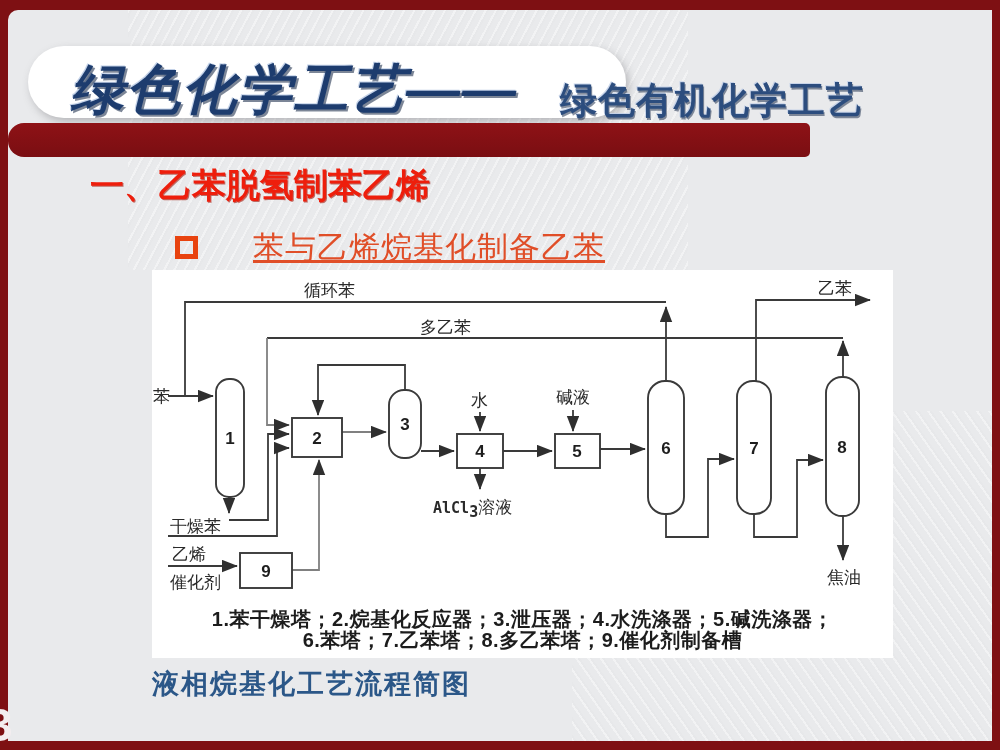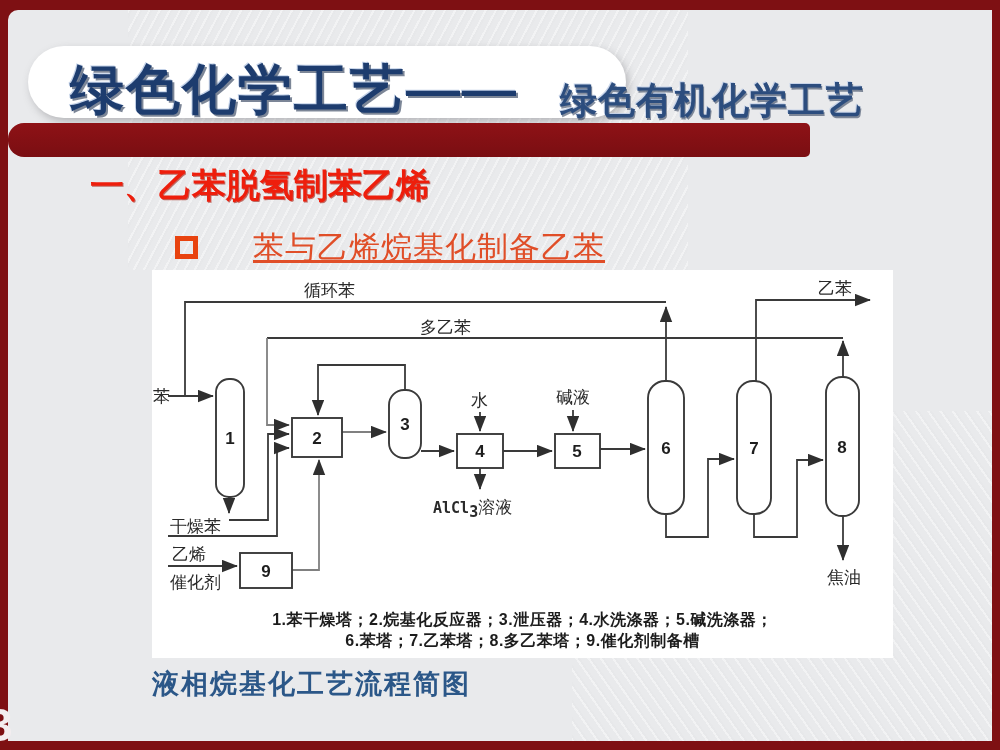--- a/index.html
+++ b/index.html
@@ -9,36 +9,36 @@
     background:#e9eaec;border-top-left-radius:10px;}
   .tex{position:absolute;opacity:.45;pointer-events:none;}
   .tex1{left:120px;top:0;width:560px;height:260px;
     background:repeating-linear-gradient(118deg,rgba(255,255,255,.9) 0 2px,rgba(0,0,0,.015) 2px 4px,rgba(233,234,236,0) 4px 9px);}
   .tex2{right:0;bottom:0;width:420px;height:330px;
     background:repeating-linear-gradient(55deg,rgba(255,255,255,.9) 0 2px,rgba(0,0,0,.02) 2px 4px,rgba(233,234,236,0) 4px 10px);}
   .title-plate{position:absolute;left:28px;top:46px;width:598px;height:72px;border-radius:36px;
     background:#ffffff;box-shadow:3px 4px 8px rgba(120,120,125,.45);}
   .title-main{position:absolute;left:70px;top:54px;font-size:54px;font-weight:bold;
     color:#1d3c6e;letter-spacing:2px;white-space:nowrap;
-    text-shadow:2px 2px 0 rgba(16,34,66,.55), -1px -1px 0 rgba(190,205,230,.9);}
+    text-shadow:2px 2px 0 rgba(16,34,66,.55), -1px -1px 0 rgba(190,205,230,.9);font-style:italic;}
   .title-sub{position:absolute;left:560px;top:76px;font-size:37px;font-weight:bold;
     color:#2c4d7e;letter-spacing:1px;white-space:nowrap;
     text-shadow:1px 2px 0 rgba(16,34,66,.5), -1px -1px 0 rgba(195,208,232,.9);}
   .red-bar{position:absolute;left:8px;top:123px;width:802px;height:34px;
     background:linear-gradient(#8e1216,#7a0e12);border-radius:16px 5px 5px 16px;}
   .heading{position:absolute;left:90px;top:163px;font-size:34px;font-weight:bold;
     font-family:"Liberation Serif",serif;color:#ee1e0c;white-space:nowrap;
     text-shadow:1px 1px 0 rgba(160,20,8,.6);}
   .bullet-square{position:absolute;left:175px;top:236px;width:13px;height:13px;
     border:5px solid #e8430f;background:transparent;}
   .bullet-text{position:absolute;left:253px;top:227px;font-size:31px;
     font-family:"Liberation Serif",serif;color:#e04e28;white-space:nowrap;letter-spacing:1px;text-decoration:underline;}
   .panel{position:absolute;left:152px;top:270px;width:741px;height:388px;background:#ffffff;}
   .fig-caption{width:100%;text-align:center;font-weight:bold;color:#1c1c1c;
-    font-size:16px;line-height:21px;margin-top:1px;letter-spacing:.5px;}
+    font-size:20px;line-height:21px;margin-top:1px;letter-spacing:.5px;}
   .fig-title{position:absolute;left:152px;top:666px;width:741px;text-align:left;
     font-size:27px;font-weight:bold;color:#2b5788;letter-spacing:2px;}
   .page-num{position:absolute;left:-13px;top:698px;font-size:46px;font-weight:bold;color:#f4eef0;z-index:5;}
   svg text{font-family:"Liberation Sans",sans-serif;fill:#2a2a2a;font-size:17px;}
   svg .num{font-weight:bold;font-size:17px;text-anchor:middle;fill:#1e1e1e;}
   svg .ln{stroke:#3a3a3a;stroke-width:1.8;fill:none;}
   svg .lng{stroke:#808080;stroke-width:1.8;fill:none;}
   svg .eq{stroke:#3a3a3a;stroke-width:1.9;fill:#ffffff;}
   svg .mono{font-family:"DejaVu Sans Mono",monospace;font-weight:bold;font-size:15px;}
 </style>

